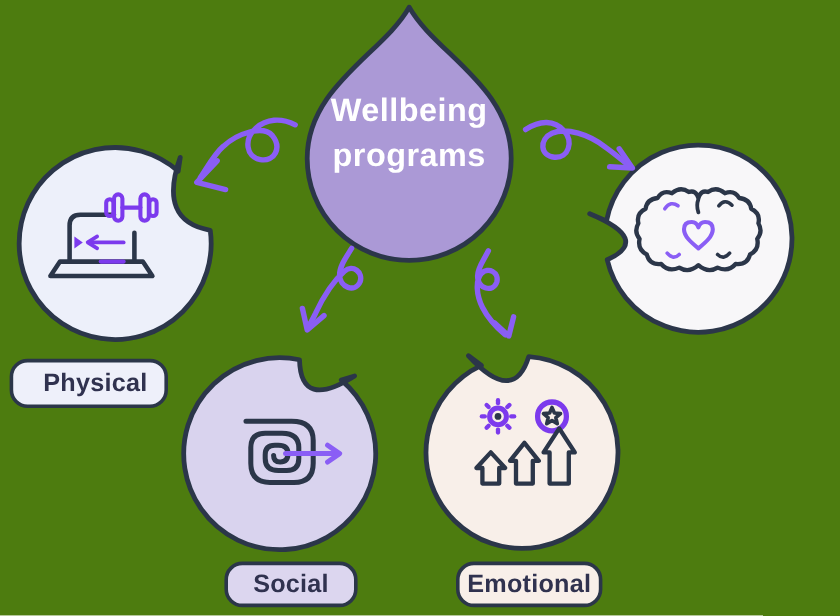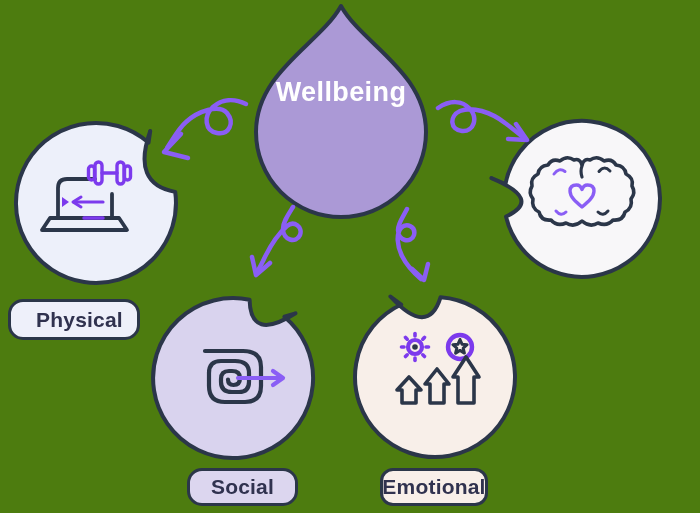--- a/index.html
+++ b/index.html
@@ -12,21 +12,21 @@
     position:absolute;left:251px;top:74px;width:180px;text-align:center;
     color:#ffffff;font-size:27px;font-weight:600;line-height:37px;letter-spacing:.4px;
   }
   .pill{
     position:absolute;box-sizing:border-box;border:3.5px solid #2b3649;border-radius:15px;
     display:flex;align-items:center;justify-content:center;
     color:#30324f;font-size:21px;font-weight:600;letter-spacing:.2px;
   }
   .pill-physical{left:8px;top:299px;width:132px;height:41px;background:#eef0fa;padding-left:11px;}
   .pill-social{left:187px;top:468px;width:111px;height:38px;background:#dcd6ef;}
-  .pill-emotional{left:380px;top:468px;width:108px;height:38px;background:#f8efe9;border-radius:13px;}
+  .pill-emotional{left:380px;top:468px;width:122px;height:38px;background:#f8efe9;}
   .pill-psychological{left:556px;top:300px;width:142px;height:43px;background:#fcfbfd;font-size:22px;}
 </style>
 </head>
 <body>
 
 <div class="stage">
 
   <svg width="700" height="513" viewBox="0 0 700 513">
 
     <path stroke="#2b3649" stroke-width="4" stroke-linejoin="round" d="M 341,6 C 362,44 426,72 426,132 A 85 85 0 1 1 256,132 C 256,72 320,44 341,6 Z" fill="#ab99d6"></path>
@@ -114,20 +114,21 @@
       <path stroke="#8a5ef5" stroke-width="3.4" d="M 582,207 C 576,202 570,197 570,191 Q 570,185 576.5,185 Q 580.5,185 582,189.5 Q 583.5,185 587.5,185 Q 594,185 594,191 C 594,197 588,202 582,207 Z"></path>
       <path stroke="#8a5ef5" stroke-width="3" d="M 554,174 Q 559,167 565,171.5"></path>
       <path stroke="#2b3649" stroke-width="3" d="M 599,171.5 Q 604,165 610,171"></path>
       <path stroke="#8a5ef5" stroke-width="3" d="M 556,211 Q 561,217 566,212"></path>
       <path stroke="#2b3649" stroke-width="3" d="M 598,212 Q 603,217 608,211"></path>
     </g>
   </svg>
 
   <div class="center-title">
     <div>Wellbeing</div>
+    <div>programs</div>
   </div>
 
   <div class="pill pill-physical">
     <span>Physical</span>
   </div>
   <div class="pill pill-social">
     <span>Social</span>
   </div>
   <div class="pill pill-emotional">
     <span>Emotional</span>

